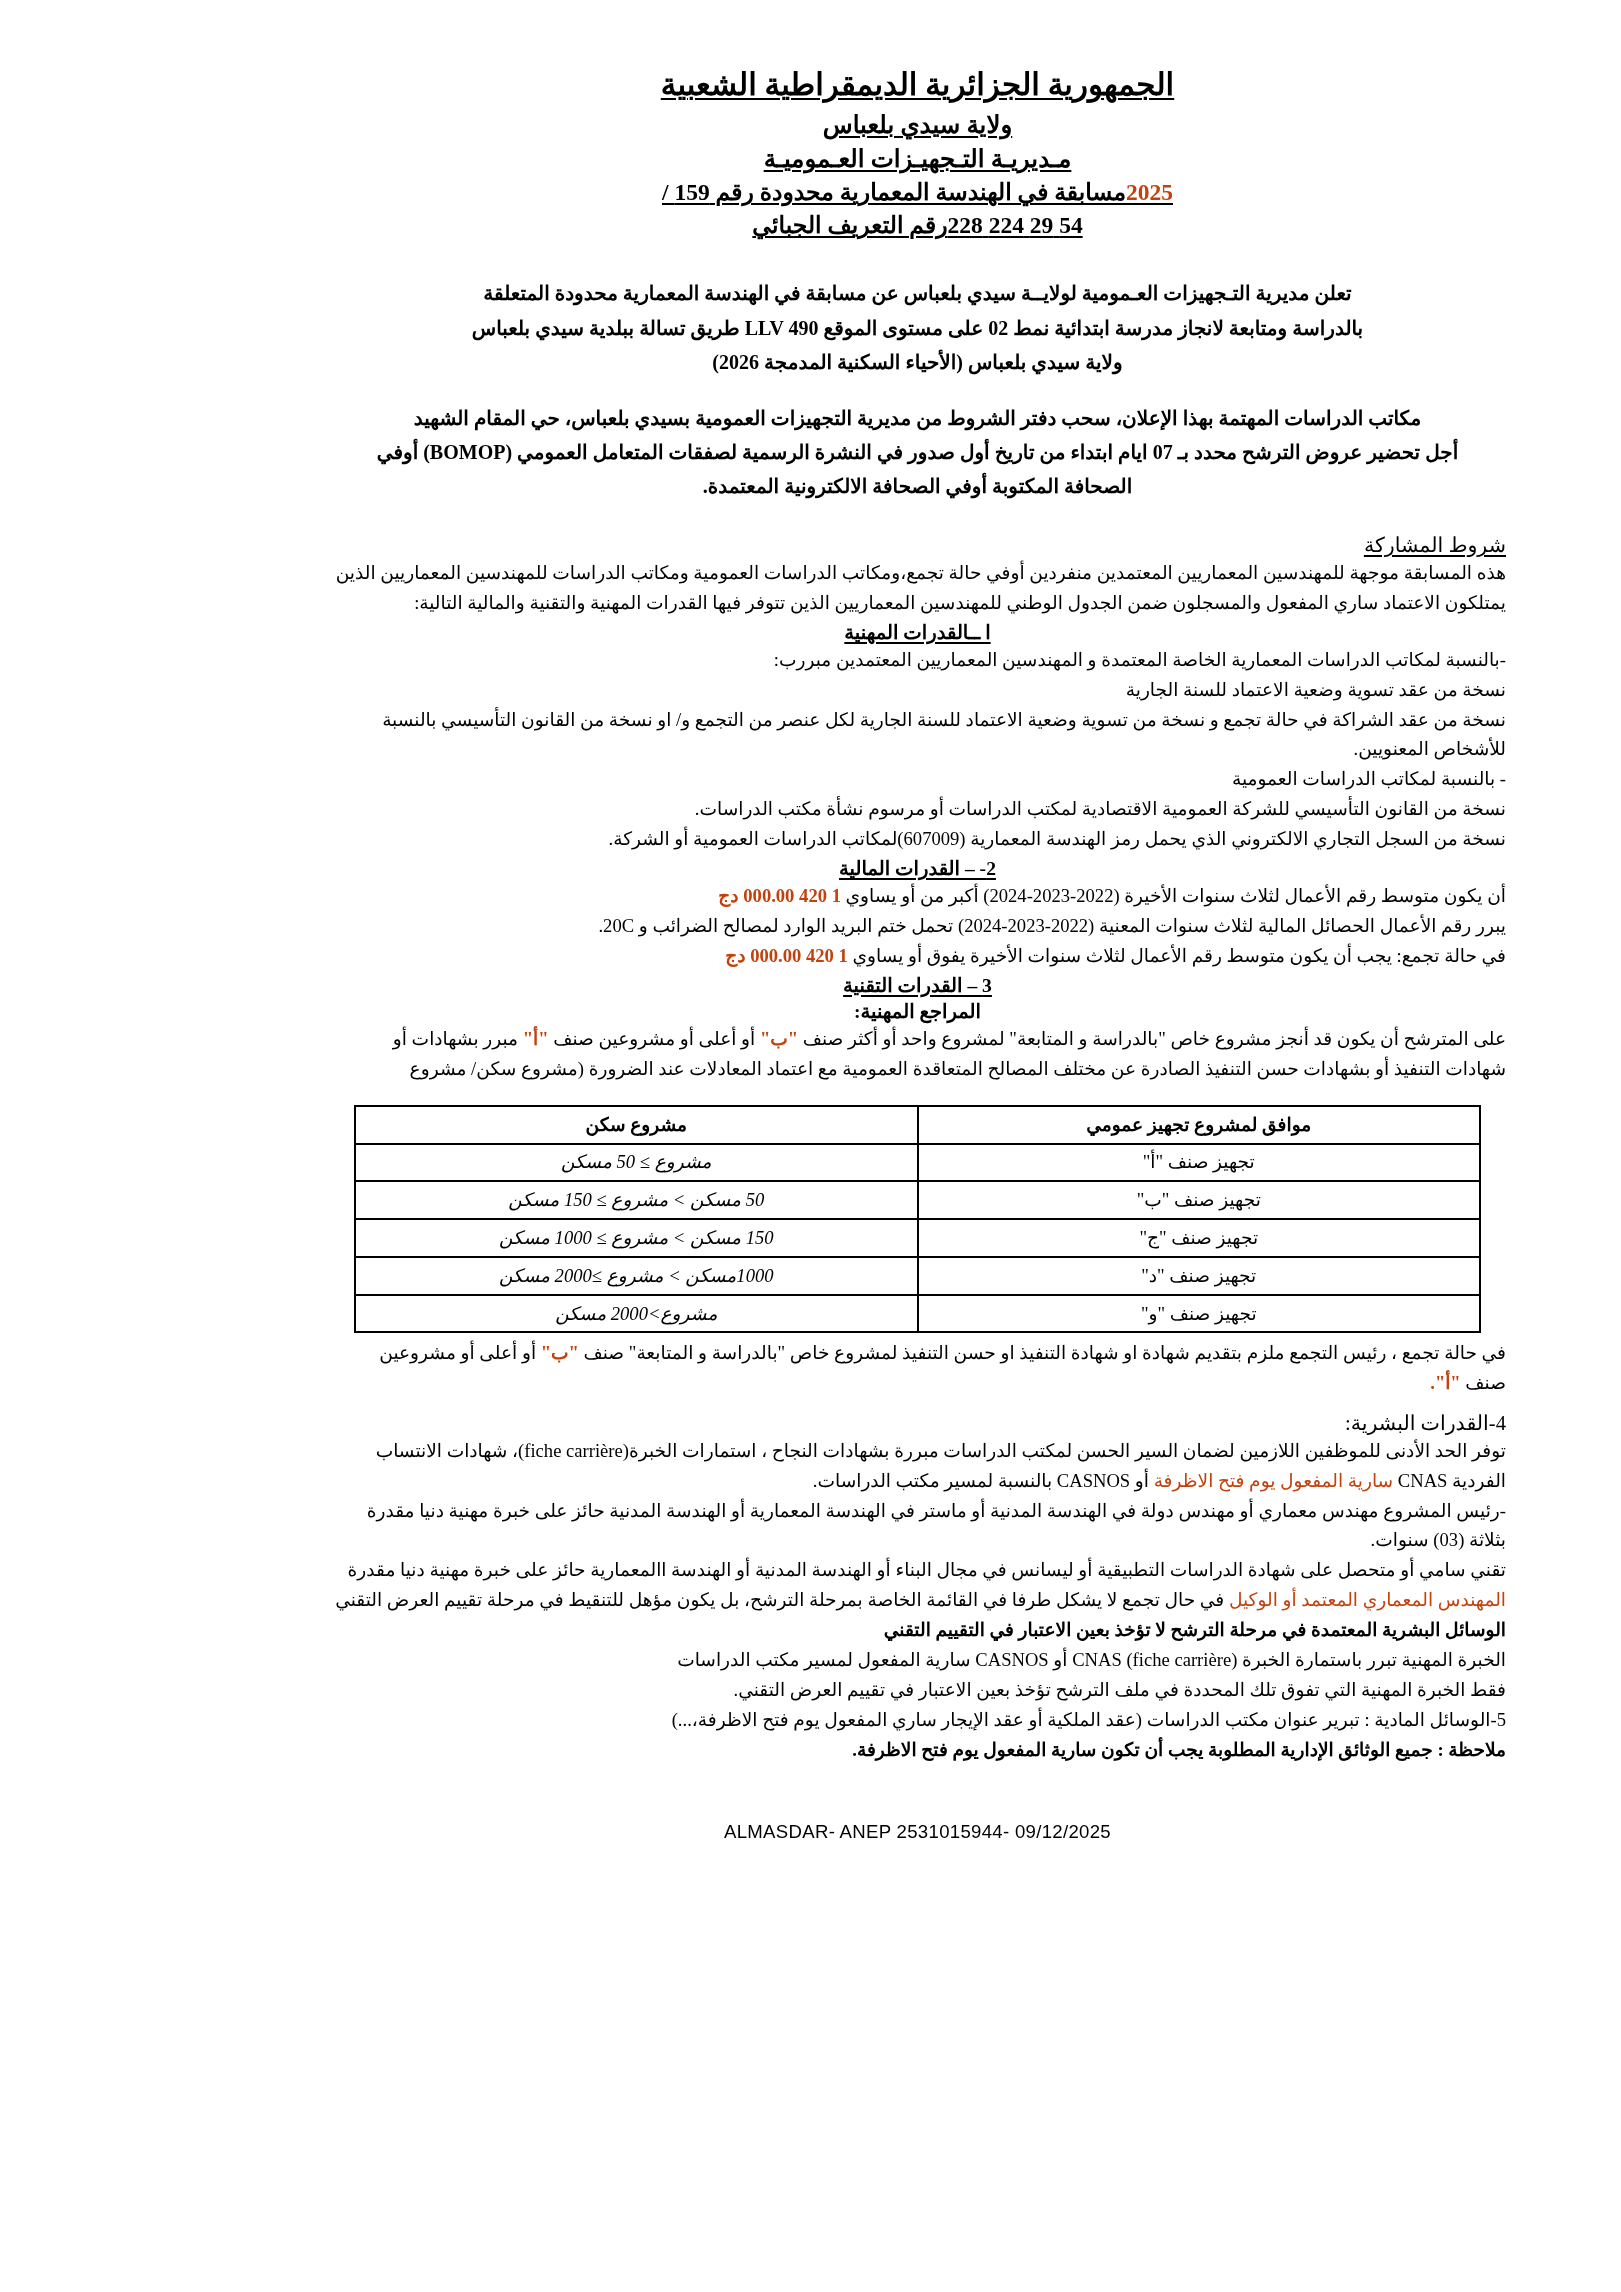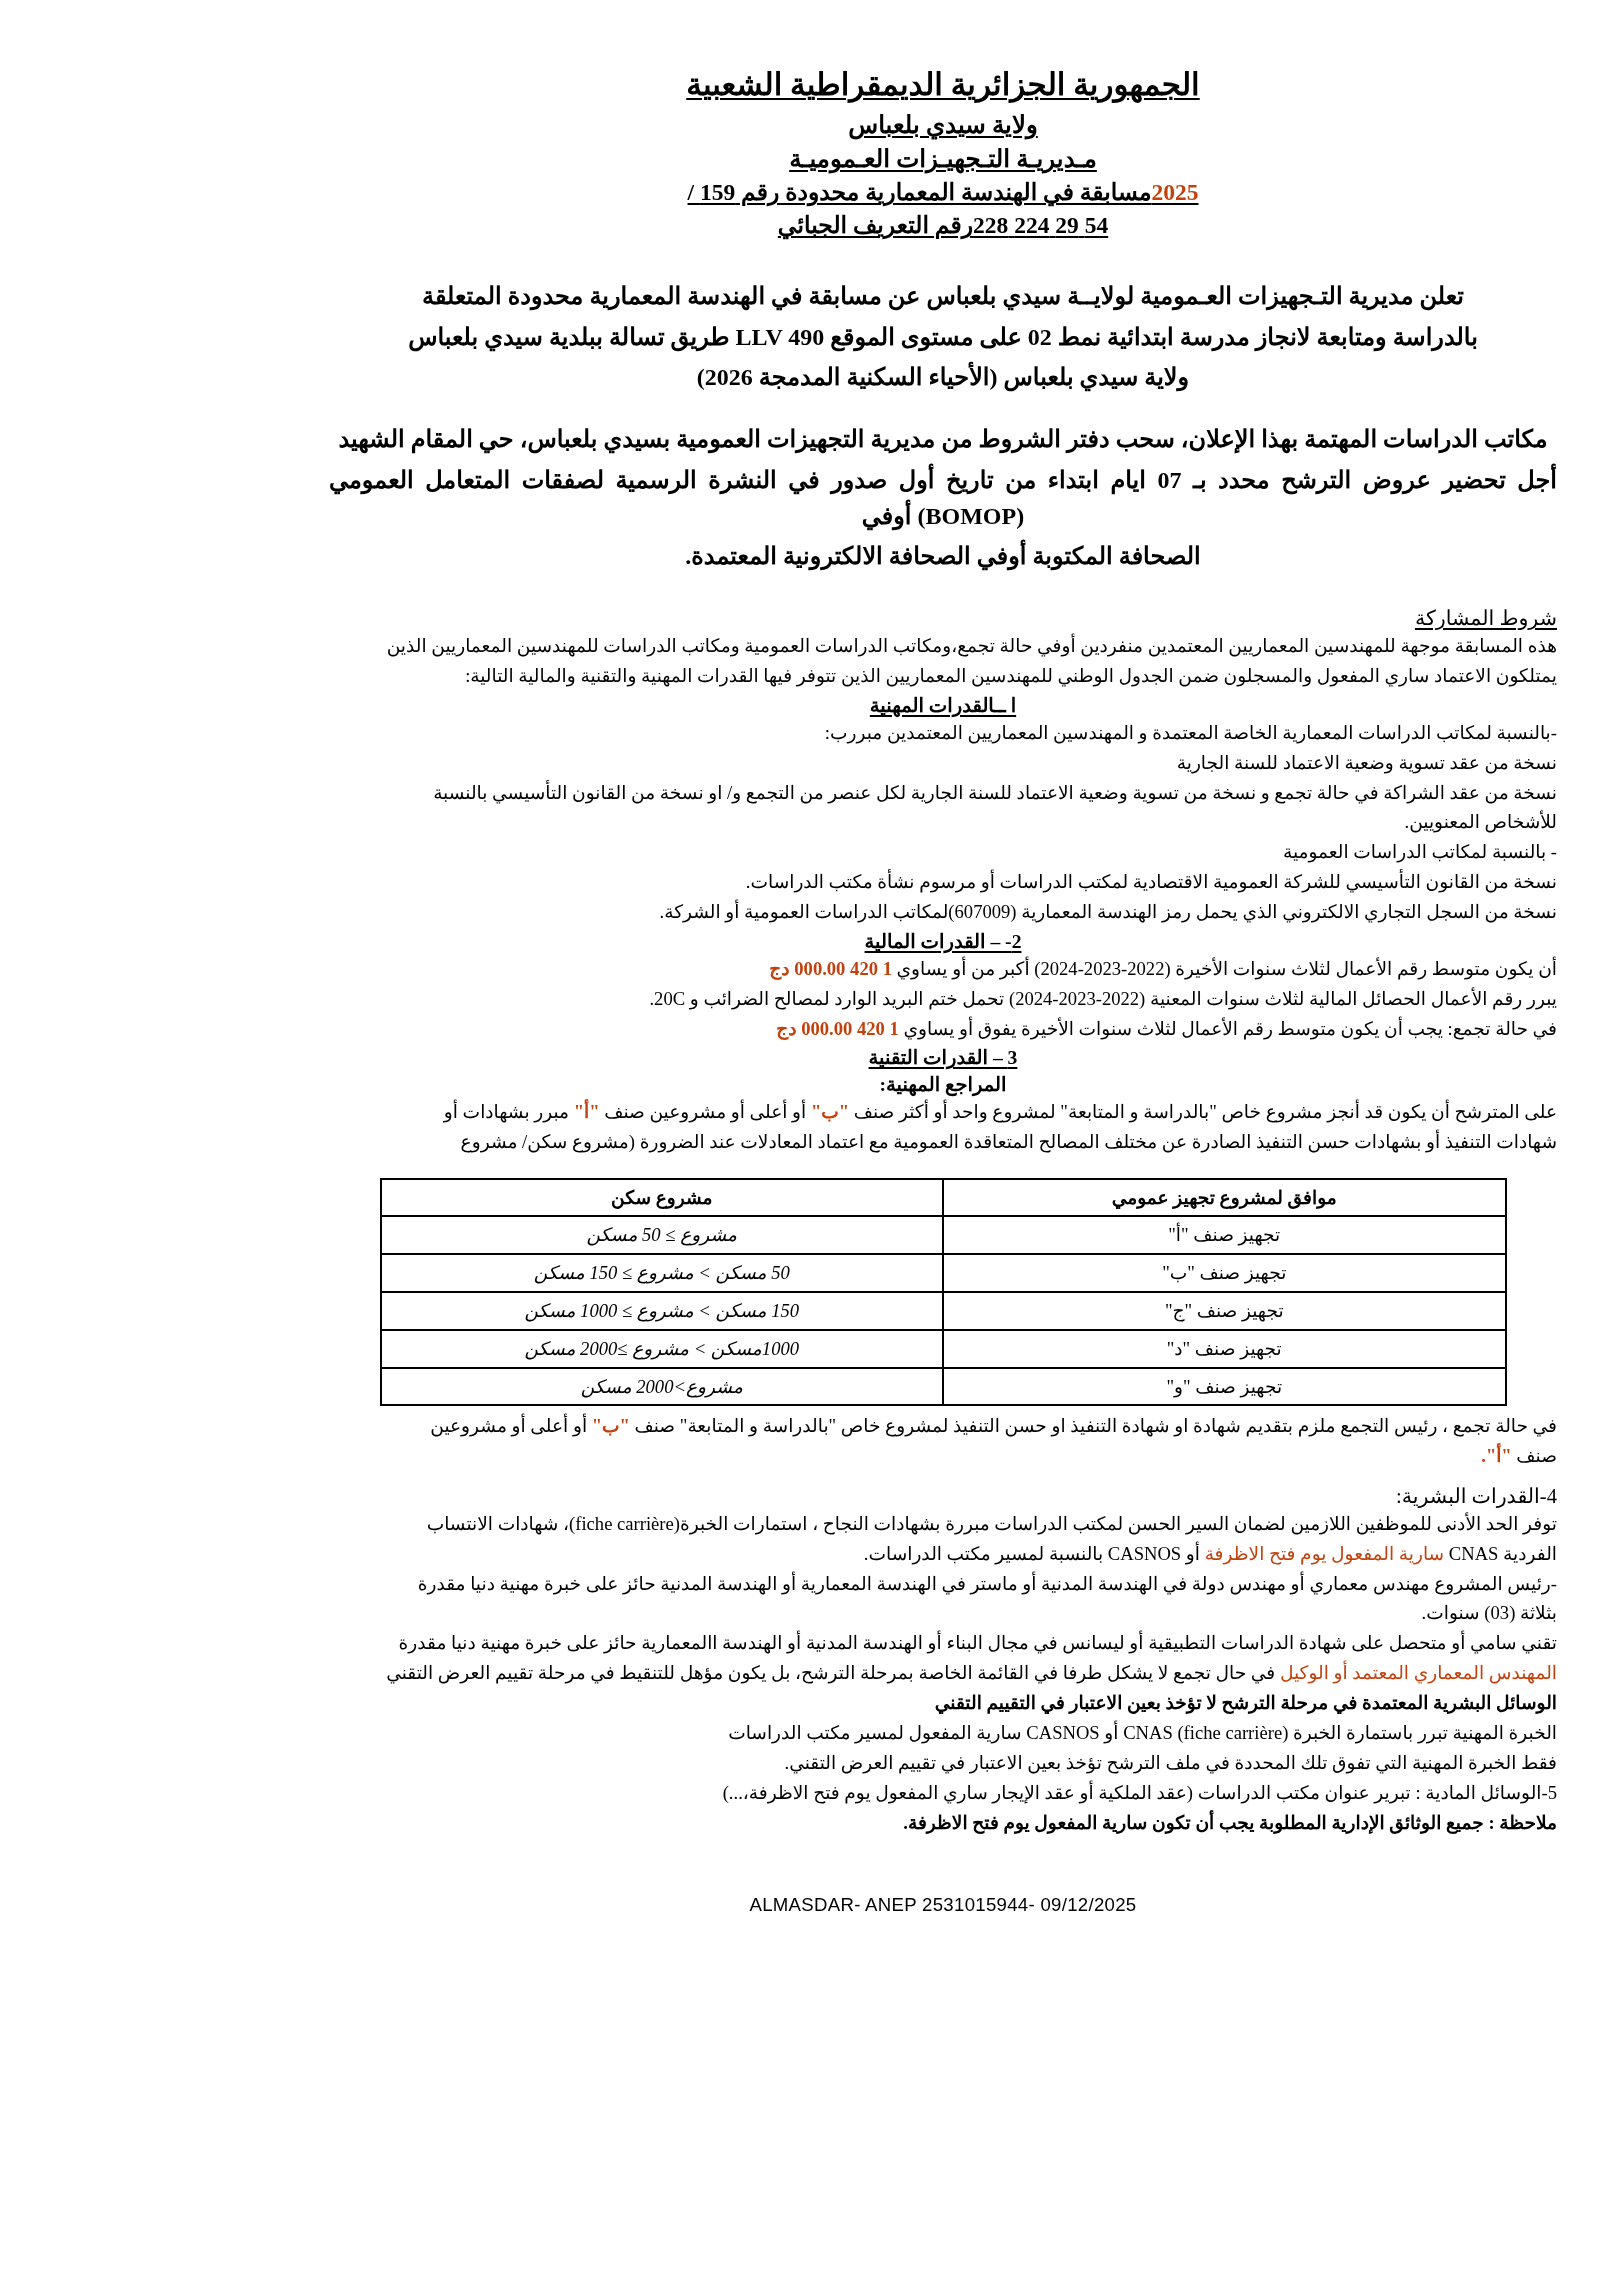--- a/index.html
+++ b/index.html
@@ -13,21 +13,21 @@
     width: 1621px;
     min-height: 2293px;
     font-family: "Liberation Serif", "DejaVu Serif", serif;
     color: #000000;
     direction: rtl;
   }
   .page {
     position: relative;
     width: 1439px;
     min-height: 2293px;
-    padding: 65px 64px 39px 147px;
+    padding: 65px 115px 39px 147px;
     background: #fff;
   }
 
   
   .doc-header { text-align: center; }
   .hdr-line {
     font-weight: bold;
     line-height: 1.32;
     white-space: nowrap;
   }
@@ -37,21 +37,21 @@
   .h3 { font-size: 24.5px; letter-spacing: 0.5px; margin-bottom: 2px; }
   .h4 { font-size: 23.5px; margin-bottom: 2px; }
   .h5 { font-size: 23.5px; margin-bottom: 2px; }
   .red { color: #c2410c; }
 
   
   .body-block { margin-top: 37px; }
   p.para {
     margin: 0 0 3.9px 0;
     line-height: 1.52;
-    font-size: 24px;
+    font-size: 20px;
     text-align: justify;
     text-align-last: center;
   }
   p.para.bold { font-weight: bold; }
   p.blk {
     margin: 0 0 2px 0;
     line-height: 1.5;
     font-size: 18.6px;
     text-align: justify;
     text-align-last: right;

